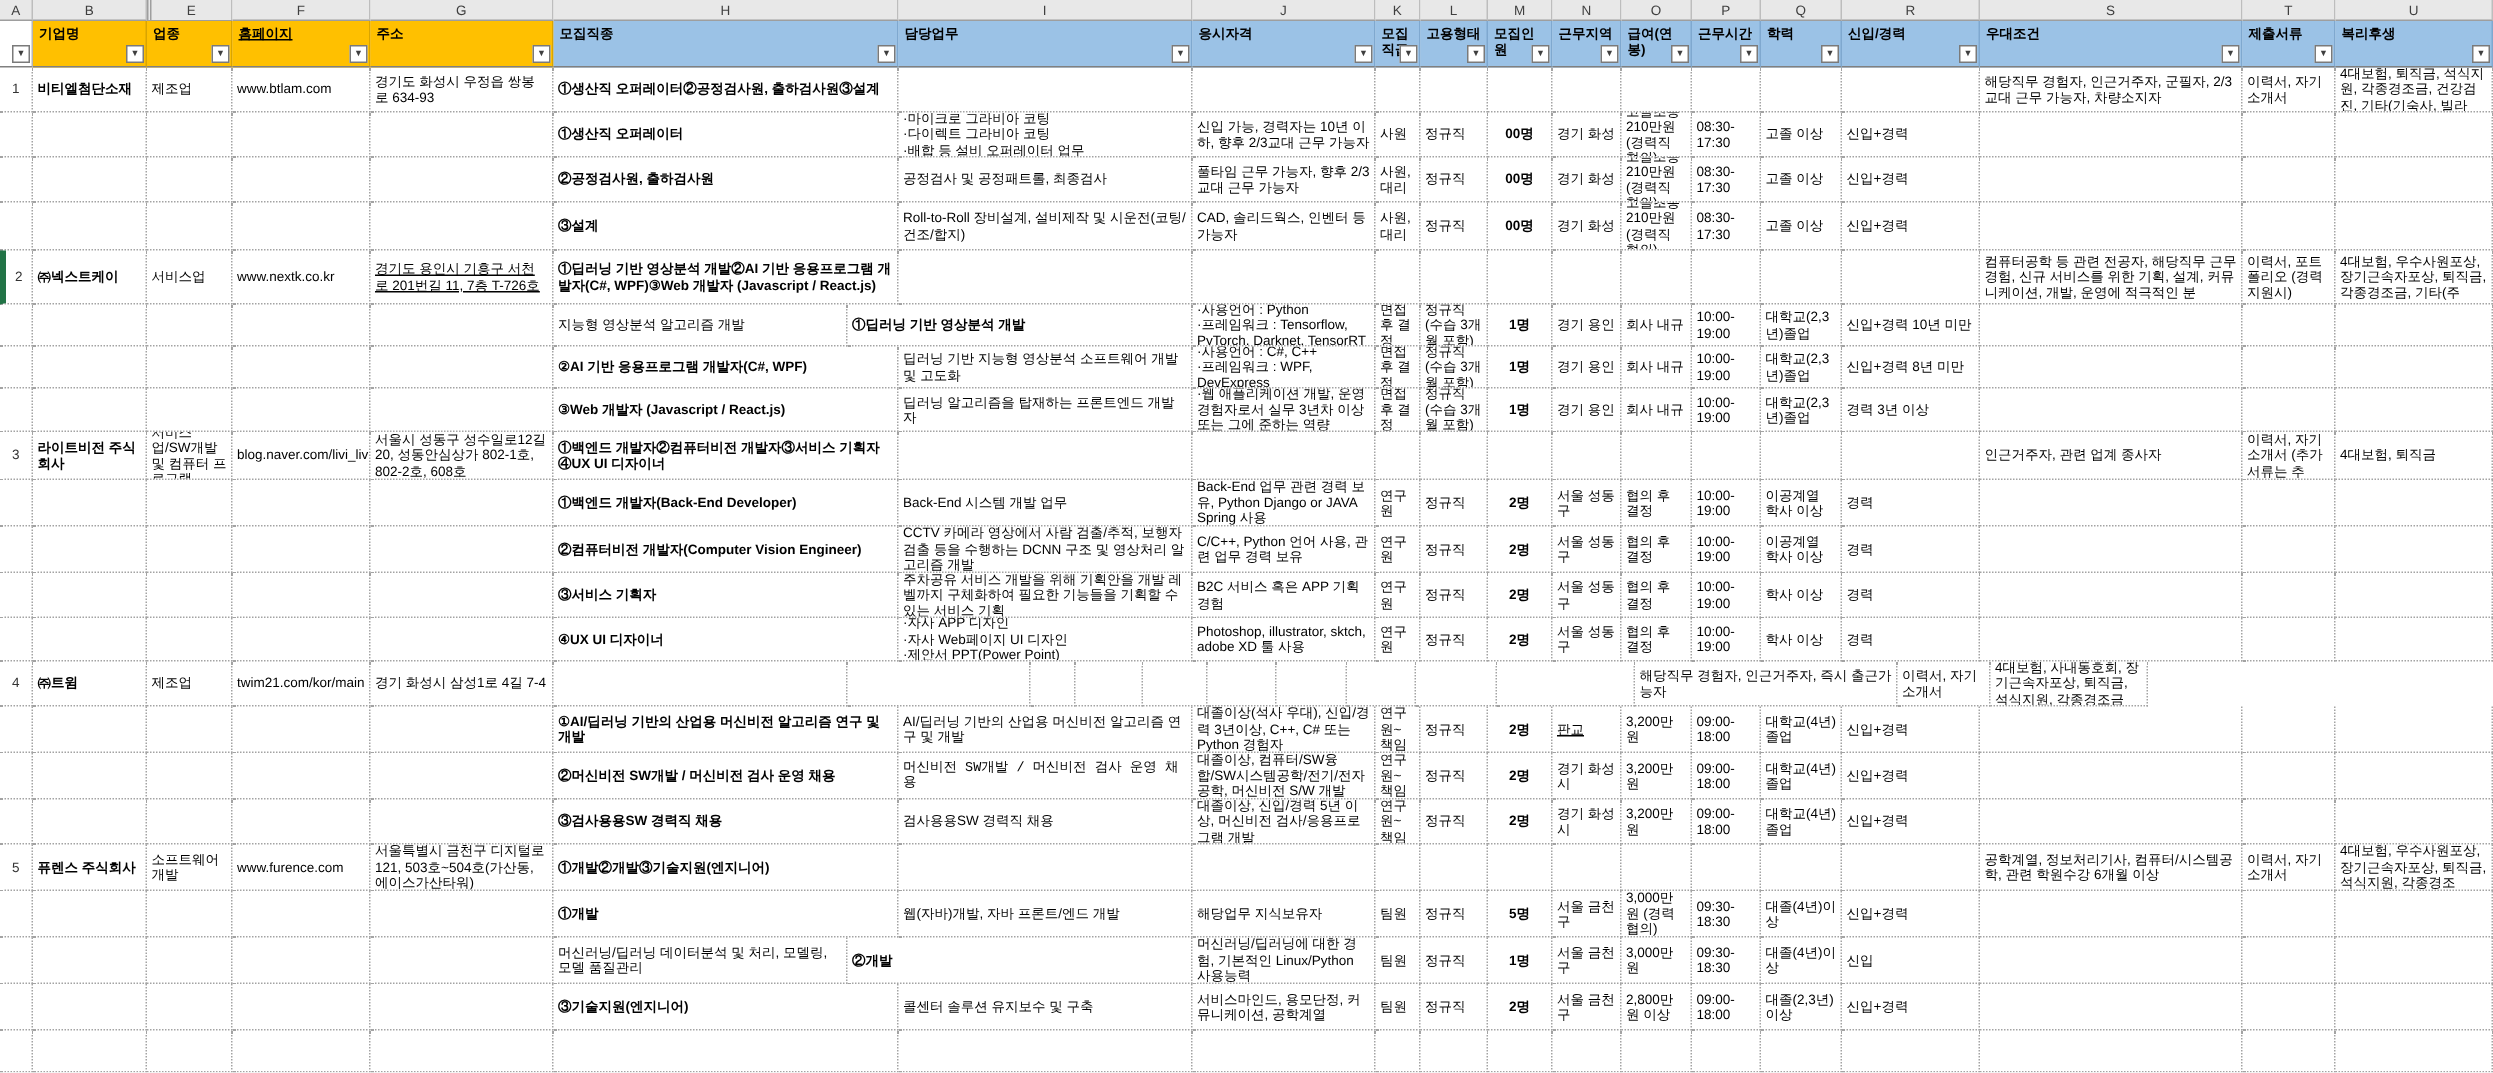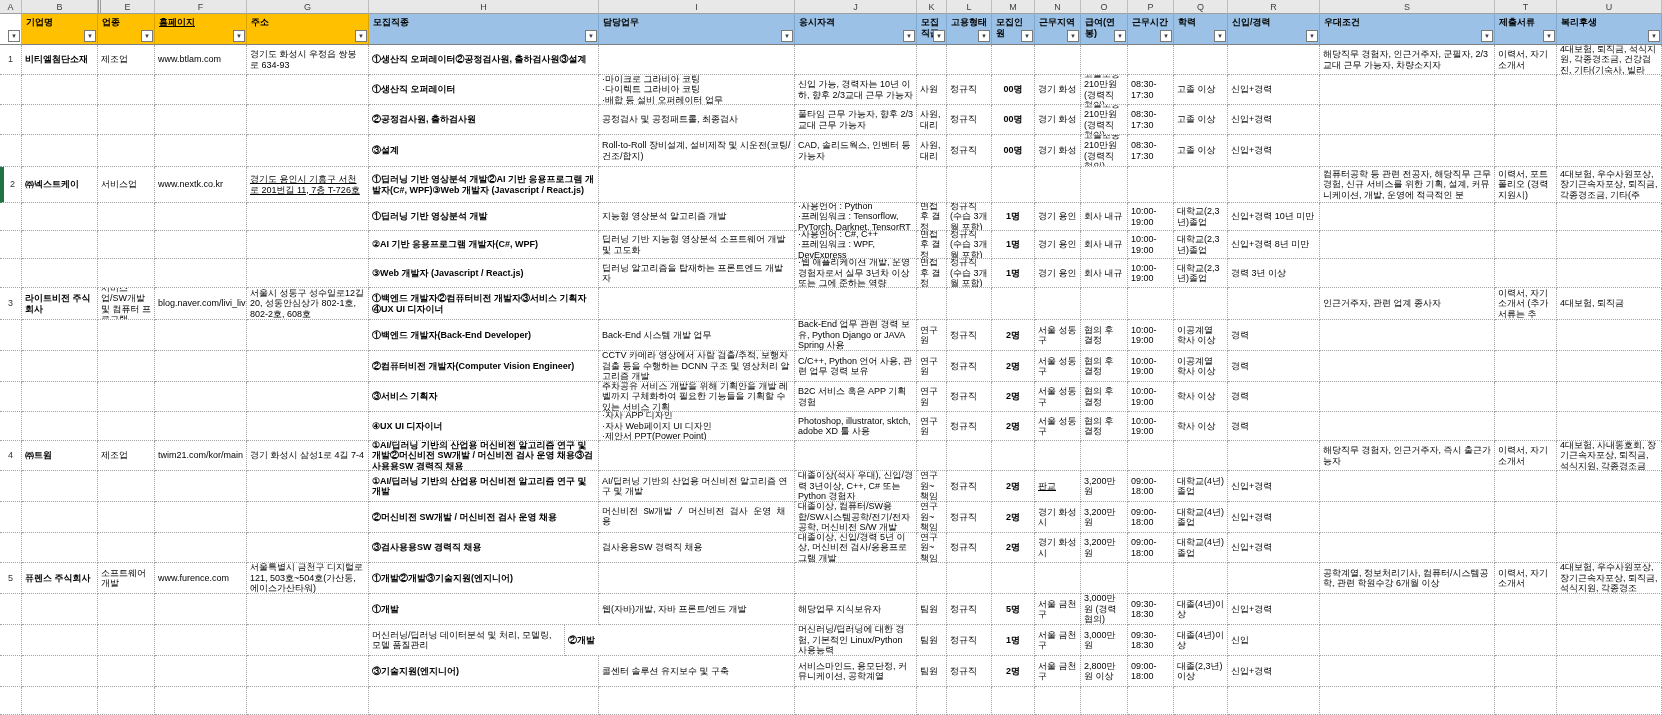--- a/index.html
+++ b/index.html
@@ -235,22 +235,22 @@
       <div class="cell col-S" style="width: 175px;">컴퓨터공학 등 관련 전공자, 해당직무 근무 경험, 신규 서비스를 위한 기획, 설계, 커뮤니케이션, 개발, 운영에 적극적인 분</div>
       <div class="cell col-T" style="width: 62px;">이력서, 포트폴리오 (경력 지원시)</div>
       <div class="cell col-U" style="width: 105px;">4대보험, 우수사원포상, 장기근속자포상, 퇴직금, 각종경조금, 기타(주</div>
     </div>
     <div class="row" style="height: 28px;">
       <div class="cell col-A" style="width: 22px;"></div>
       <div class="cell col-B" style="width: 76px;"></div>
       <div class="cell col-E" style="width: 57px;"></div>
       <div class="cell col-F" style="width: 92px;"></div>
       <div class="cell col-G" style="width: 122px;"></div>
+      <div class="cell col-I" style="width: 196px;">지능형 영상분석 알고리즘 개발</div>
       <div class="cell col-H" style="width: 230px;">①딥러닝 기반 영상분석 개발</div>
-      <div class="cell col-I" style="width: 196px;">지능형 영상분석 알고리즘 개발</div>
       <div class="cell col-J" style="width: 122px;">·사용언어 : Python
 ·프레임워크 : Tensorflow, PyTorch, Darknet, TensorRT</div>
       <div class="cell col-K" style="width: 30px;">면접 후 결정</div>
       <div class="cell col-L" style="width: 45px;">정규직 (수습 3개월 포함)</div>
       <div class="cell col-M" style="width: 43px;">1명</div>
       <div class="cell col-N" style="width: 46px;">경기 용인</div>
       <div class="cell col-O" style="width: 47px;">회사 내규</div>
       <div class="cell col-P" style="width: 46px;">10:00-19:00</div>
       <div class="cell col-Q" style="width: 54px;">대학교(2,3년)졸업</div>
       <div class="cell col-R" style="width: 92px;">신입+경력 10년 미만</div>
@@ -407,21 +407,20 @@
       <div class="cell col-S" style="width: 175px;"></div>
       <div class="cell col-T" style="width: 62px;"></div>
       <div class="cell col-U" style="width: 105px;"></div>
     </div>
     <div class="row main-row" style="height: 30px;">
       <div class="cell col-A" style="width: 22px;">4</div>
       <div class="cell col-B" style="width: 76px;">㈜트윔</div>
       <div class="cell col-E" style="width: 57px;">제조업</div>
       <div class="cell col-F" style="width: 92px;">twim21.com/kor/main</div>
       <div class="cell col-G" style="width: 122px;">경기 화성시 삼성1로 4길 7-4</div>
-      <div class="cell col-H" style="width: 230px;">①AI/딥러닝 기반의 산업용 머신비전 알고리즘 연구 및 개발②머신비전 SW개발 / 머신비전 검사 운영 채용③검사용용SW 경력직 채용</div>
       <div class="cell col-I" style="width: 196px;"></div>
       <div class="cell col-J" style="width: 122px;"></div>
       <div class="cell col-K" style="width: 30px;"></div>
       <div class="cell col-L" style="width: 45px;"></div>
       <div class="cell col-M" style="width: 43px;"></div>
       <div class="cell col-N" style="width: 46px;"></div>
       <div class="cell col-O" style="width: 47px;"></div>
       <div class="cell col-P" style="width: 46px;"></div>
       <div class="cell col-Q" style="width: 54px;"></div>
       <div class="cell col-R" style="width: 92px;"></div>
@@ -514,21 +513,21 @@
       <div class="cell col-U" style="width: 105px;">4대보험, 우수사원포상, 장기근속자포상, 퇴직금, 석식지원, 각종경조</div>
     </div>
     <div class="row" style="height: 31px;">
       <div class="cell col-A" style="width: 22px;"></div>
       <div class="cell col-B" style="width: 76px;"></div>
       <div class="cell col-E" style="width: 57px;"></div>
       <div class="cell col-F" style="width: 92px;"></div>
       <div class="cell col-G" style="width: 122px;"></div>
       <div class="cell col-H" style="width: 230px;">①개발</div>
       <div class="cell col-I" style="width: 196px;">웹(자바)개발, 자바 프론트/엔드 개발</div>
-      <div class="cell col-J" style="width: 122px; font-family: Liberation Serif, serif;">해당업무 지식보유자</div>
+      <div class="cell col-J" style="width: 122px;">해당업무 지식보유자</div>
       <div class="cell col-K" style="width: 30px;">팀원</div>
       <div class="cell col-L" style="width: 45px;">정규직</div>
       <div class="cell col-M" style="width: 43px;">5명</div>
       <div class="cell col-N" style="width: 46px;">서울 금천구</div>
       <div class="cell col-O" style="width: 47px;">3,000만원 (경력 협의)</div>
       <div class="cell col-P" style="width: 46px;">09:30-18:30</div>
       <div class="cell col-Q" style="width: 54px;">대졸(4년)이상</div>
       <div class="cell col-R" style="width: 92px;">신입+경력</div>
       <div class="cell col-S" style="width: 175px;"></div>
       <div class="cell col-T" style="width: 62px;"></div>

